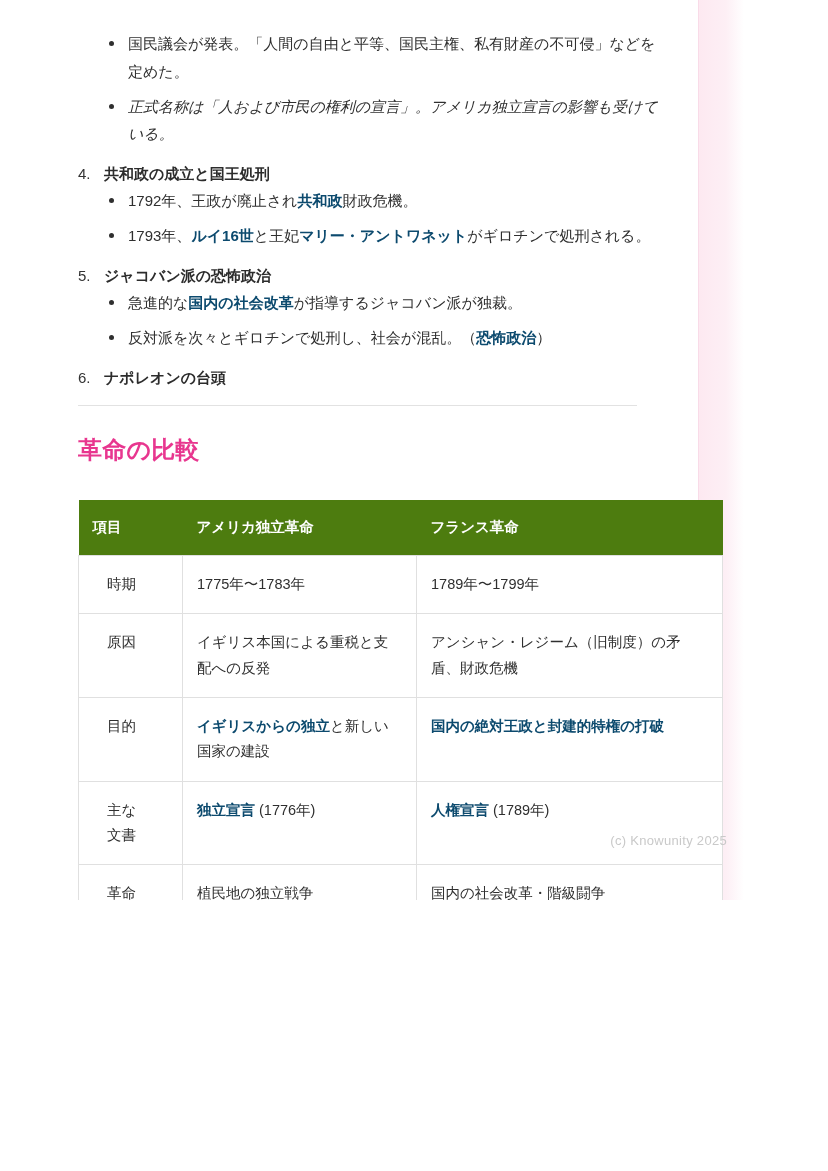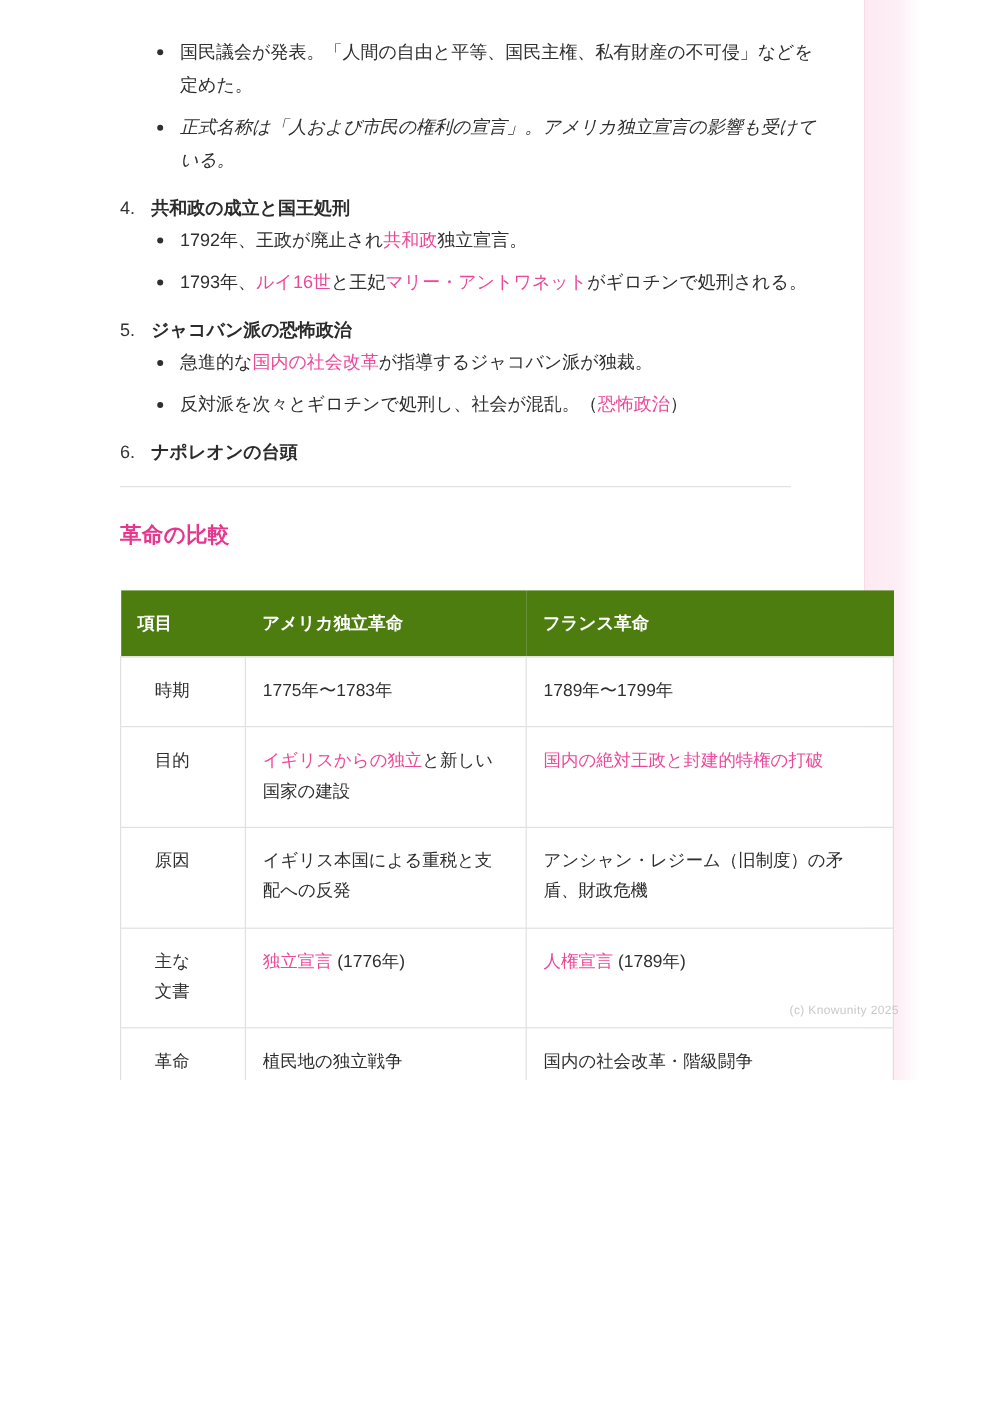--- a/index.html
+++ b/index.html
@@ -10,21 +10,21 @@
   body {
     width: 828px;
     height: 1171px;
     font-family: "Liberation Sans", sans-serif;
     color: #333333;
     overflow: hidden;
     position: relative;
   }
   .page {
     position: absolute;
-    left: 56px;
+    left: 34px;
     top: 0;
     width: 745px;
     height: 900px;
     background: #ffffff;
     overflow: hidden;
   }
   
   .right-strip {
     position: absolute;
     right: 35px;
@@ -88,31 +88,31 @@
     height: 5px;
     border-radius: 50%;
     background: #2f2f2f;
   }
   .top-bullets {
     margin-top: 0;
     margin-bottom: 16px;
   }
   .top-bullets > li { margin-bottom: 9px; }
   .italic { font-style: italic; }
-  b { font-weight: normal; color: #ec4899; }
+  b { font-weight: bold; color: #0c4a6e; }
 
   hr.divider {
     border: 0;
     border-top: 1px solid #e2e2e2;
     margin: 16px 22px 0 22px;
   }
 
   h2.section-title {
     color: #e8368f;
-    font-size: 18px;
+    font-size: 24px;
     font-weight: bold;
     margin: 28px 0 0 22px;
     letter-spacing: 0.2px;
   }
   p.lead {
     font-size: 15px;
     margin: 18px 0 0 22px;
     color: #2f2f2f;
     line-height: 1.6;
   }
@@ -145,21 +145,21 @@
     font-size: 14.5px;
     background: #fff;
   }
   table.compare tr td:first-child { color: #2f2f2f; padding-left: 28px; }
   table.compare td.label { width: 76px; }
 
   .watermark {
     position: absolute;
     right: 52px;
     bottom: 52px;
-    font-size: 10px;
+    font-size: 13px;
     color: #c9c9c9;
     letter-spacing: 0.3px;
   }
 </style>
 </head>
 <body>
 
 <div class="page">
   <div class="right-strip"></div>
 
@@ -167,21 +167,21 @@
 
     <ul class="bullets top-bullets" id="top-bullets">
         <li><span>国民議会が発表。「人間の自由と平等、国民主権、私有財産の不可侵」などを定めた。</span></li>
         <li class="italic"><i>正式名称は「人および市民の権利の宣言」。アメリカ独立宣言の影響も受けている。</i></li>
       </ul>
 
     <ol class="sections" id="sections">
         <li>
           <div class="sec-head"><span class="sec-num">4.</span><span>共和政の成立と国王処刑</span></div>
           <ul class="bullets">
-            <li><span>1792年、王政が廃止され</span><b>共和政</b><span>独立宣言。</span></li>
+            <li><span>1792年、王政が廃止され</span><b>共和政</b><span>財政危機。</span></li>
             <li><span>1793年、</span><b>ルイ16世</b><span>と王妃</span><b>マリー・アントワネット</b><span>がギロチンで処刑される。</span></li>
           </ul>
         </li>
         <li>
           <div class="sec-head"><span class="sec-num">5.</span><span>ジャコバン派の恐怖政治</span></div>
           <ul class="bullets">
             <li><span>急進的な</span><b>国内の社会改革</b><span>が指導するジャコバン派が独裁。</span></li>
             <li><span>反対派を次々とギロチンで処刑し、社会が混乱。（</span><b>恐怖政治</b><span>）</span></li>
           </ul>
         </li>
@@ -203,30 +203,30 @@
           <th class="c2">フランス革命</th>
         </tr>
       </thead>
       <tbody id="table-body">
           <tr>
             <td class="label"><span>時期</span></td>
             <td><span>1775年〜1783年</span></td>
             <td><span>1789年〜1799年</span></td>
           </tr>
           <tr>
+            <td class="label"><span>原因</span></td>
+            <td><span>イギリス本国による重税と支配への反発</span></td>
+            <td><span>アンシャン・レジーム（旧制度）の矛盾、財政危機</span></td>
+          </tr>
+          <tr>
             <td class="label"><span>目的</span></td>
             <td><b>イギリスからの独立</b><span>と新しい国家の建設</span></td>
             <td><b>国内の絶対王政と封建的特権の打破</b></td>
           </tr>
           <tr>
-            <td class="label"><span>原因</span></td>
-            <td><span>イギリス本国による重税と支配への反発</span></td>
-            <td><span>アンシャン・レジーム（旧制度）の矛盾、財政危機</span></td>
-          </tr>
-          <tr>
             <td class="label"><span>主な</span><br><span>文書</span></td>
             <td><b>独立宣言</b><span> (1776年)</span></td>
             <td><b>人権宣言</b><span> (1789年)</span></td>
           </tr>
           <tr>
             <td class="label"><span>革命</span><br><span>の性</span></td>
             <td><span>植民地の独立戦争</span></td>
             <td><span>国内の社会改革・階級闘争</span></td>
           </tr>
         </tbody>

